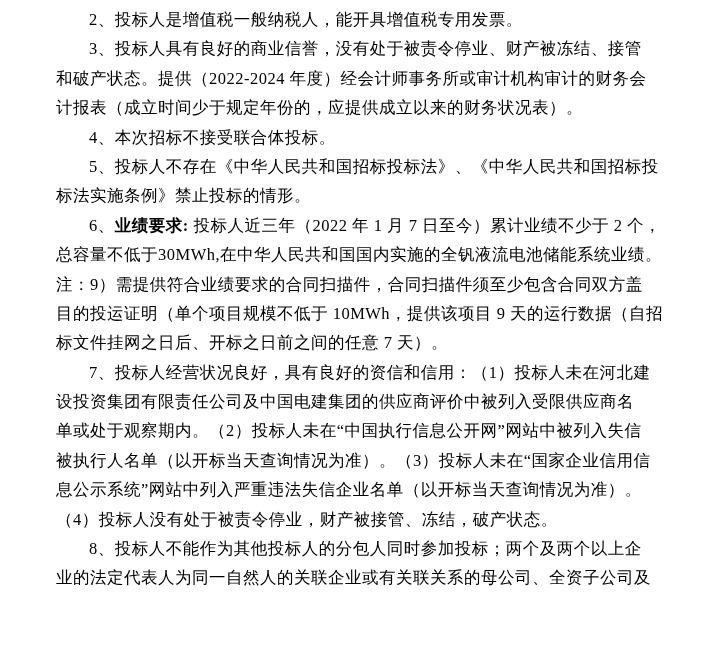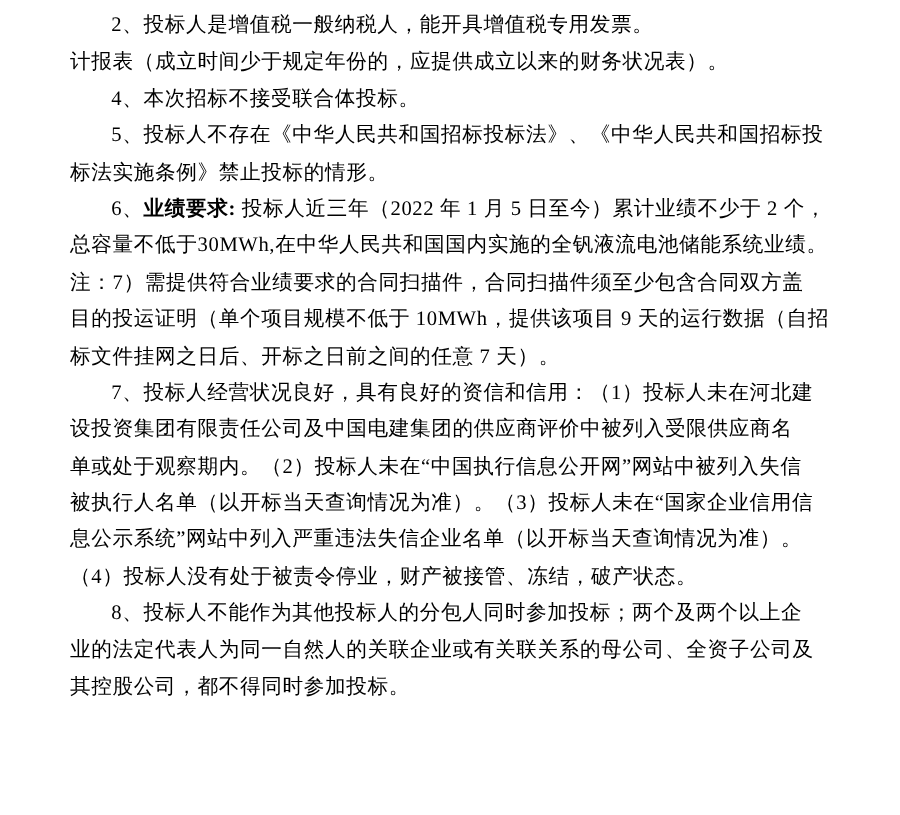--- a/index.html
+++ b/index.html
@@ -38,32 +38,33 @@
     font-weight: bold;
     text-align: right;
   }
 </style>
 </head>
 <body>
 
 <div class="page">
   <div class="doc-body">
       <div class="line indent"><span class="seg">2、投标人是增值税一般纳税人，能开具增值税专用发票。</span></div>
+      <div class="line indent"><span class="seg">3、投标人具有良好的商业信誉，没有处于被责令停业、财产被冻结、接管</span></div>
+      <div class="line"><span class="seg">和破产状态。提供（2022-2024 年度）经会计师事务所或审计机构审计的财务会</span></div>
       <div class="line"><span class="seg">计报表（成立时间少于规定年份的，应提供成立以来的财务状况表）。</span></div>
       <div class="line indent"><span class="seg">4、本次招标不接受联合体投标。</span></div>
       <div class="line indent"><span class="seg">5、投标人不存在《中华人民共和国招标投标法》、《中华人民共和国招标投</span></div>
       <div class="line"><span class="seg">标法实施条例》禁止投标的情形。</span></div>
-      <div class="line indent"><span class="seg">6、</span><span class="seg bold">业绩要求:</span><span class="seg"> 投标人近三年（2022 年 1 月 5 日至今）累计业绩不少于 2 个，</span></div>
+      <div class="line indent"><span class="seg">6、</span><span class="seg bold">业绩要求:</span><span class="seg"> 投标人近三年（2022 年 1 月 7 日至今）累计业绩不少于 2 个，</span></div>
       <div class="line"><span class="seg">总容量不低于30MWh,在中华人民共和国国内实施的全钒液流电池储能系统业绩。</span></div>
-      <div class="line"><span class="seg">注：7）需提供符合业绩要求的合同扫描件，合同扫描件须至少包含合同双方盖</span></div>
+      <div class="line"><span class="seg">注：9）需提供符合业绩要求的合同扫描件，合同扫描件须至少包含合同双方盖</span></div>
       <div class="line"><span class="seg">目的投运证明（单个项目规模不低于 10MWh，提供该项目 9 天的运行数据（自招</span></div>
       <div class="line"><span class="seg">标文件挂网之日后、开标之日前之间的任意 7 天）。</span></div>
       <div class="line indent"><span class="seg">7、投标人经营状况良好，具有良好的资信和信用：（1）投标人未在河北建</span></div>
       <div class="line"><span class="seg">设投资集团有限责任公司及中国电建集团的供应商评价中被列入受限供应商名</span></div>
       <div class="line"><span class="seg">单或处于观察期内。（2）投标人未在“中国执行信息公开网”网站中被列入失信</span></div>
       <div class="line"><span class="seg">被执行人名单（以开标当天查询情况为准）。（3）投标人未在“国家企业信用信</span></div>
       <div class="line"><span class="seg">息公示系统”网站中列入严重违法失信企业名单（以开标当天查询情况为准）。</span></div>
       <div class="line"><span class="seg">（4）投标人没有处于被责令停业，财产被接管、冻结，破产状态。</span></div>
       <div class="line indent"><span class="seg">8、投标人不能作为其他投标人的分包人同时参加投标；两个及两个以上企</span></div>
       <div class="line"><span class="seg">业的法定代表人为同一自然人的关联企业或有关联关系的母公司、全资子公司及</span></div>
-      <div class="line"><span class="seg">其控股公司，都不得同时参加投标。</span></div>
     </div>
 </div>
 
 </body></html>

